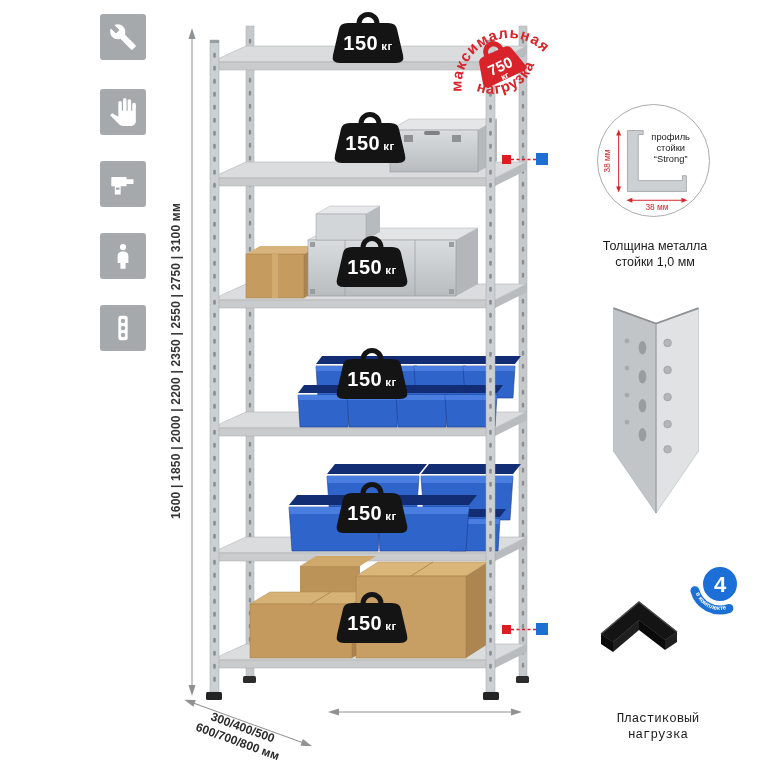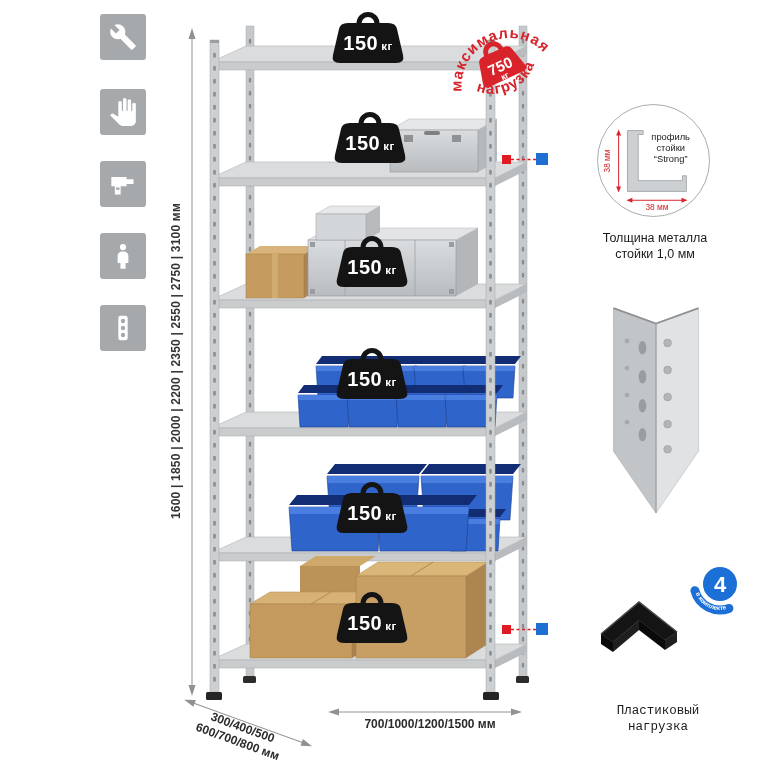--- a/index.html
+++ b/index.html
@@ -18,21 +18,21 @@
   .weight-badge svg{position:absolute;left:0;top:0;width:104px;height:52px;}
   .weight-badge .wtext{position:absolute;left:0;right:0;top:21px;text-align:center;color:#fff;
     font-weight:bold;font-size:20px;letter-spacing:.5px;line-height:1;}
   .weight-badge .unit{font-size:11.5px;margin-left:3px;font-weight:bold;}
   
   .stamp{position:absolute;left:440px;top:8px;width:124px;height:124px;z-index:8;
          transform:rotate(-25deg);transform-origin:50% 50%;}
   
   .profile-circle{position:absolute;left:597px;top:104px;width:113px;height:113px;border:1.5px solid #a9acaf;
     border-radius:50%;background:#fff;box-sizing:border-box;}
-  .cap{position:absolute;text-align:center;font-size:12.5px;line-height:1.3;color:#1a1a1a;}
+  .cap{position:absolute;text-align:center;font-size:12.5px;line-height:1.3;color:#1a1a1a;margin-top:8px;}
   
   .dim-h{position:absolute;left:-104px;top:354px;width:560px;text-align:center;
     transform:rotate(-90deg);transform-origin:50% 50%;
     font-size:12px;font-weight:700;color:#333;letter-spacing:.2px;}
   .dim-w{position:absolute;left:340px;top:717px;width:180px;text-align:center;
     font-size:12px;font-weight:700;color:#2b2b2b;}
   .dim-d{position:absolute;left:176px;top:720px;width:128px;text-align:center;
     transform:rotate(20deg);transform-origin:50% 50%;
     font-size:12px;font-weight:700;color:#2b2b2b;line-height:1.25;}
   .overlay{position:absolute;left:0;top:0;width:765px;height:765px;z-index:9;pointer-events:none;}
@@ -366,19 +366,18 @@
       <rect x="536" y="153" width="12" height="12" fill="#1e6fd2"></rect>
     </g>
     <g>
       <line x1="511" y1="629.5" x2="536" y2="629.5" stroke="#e01b22" stroke-width="1.3" stroke-dasharray="3,2.5"></line>
       <rect x="502" y="625" width="9" height="9" fill="#e01b22"></rect>
       <rect x="536" y="623" width="12" height="12" fill="#1e6fd2"></rect>
     </g>
   </svg>
 
   <div class="dim-h">1600 | 1850 | 2000 | 2200 | 2350 | 2550 | 2750 | 3100 мм</div>
-  <div class="dim-w">700/1000/1200/1500 мм</div>
   <div class="dim-d">
     <div>300/400/500</div>
     <div>600/700/800 мм</div>
   </div>
 
 </div>
 
 </body></html>

